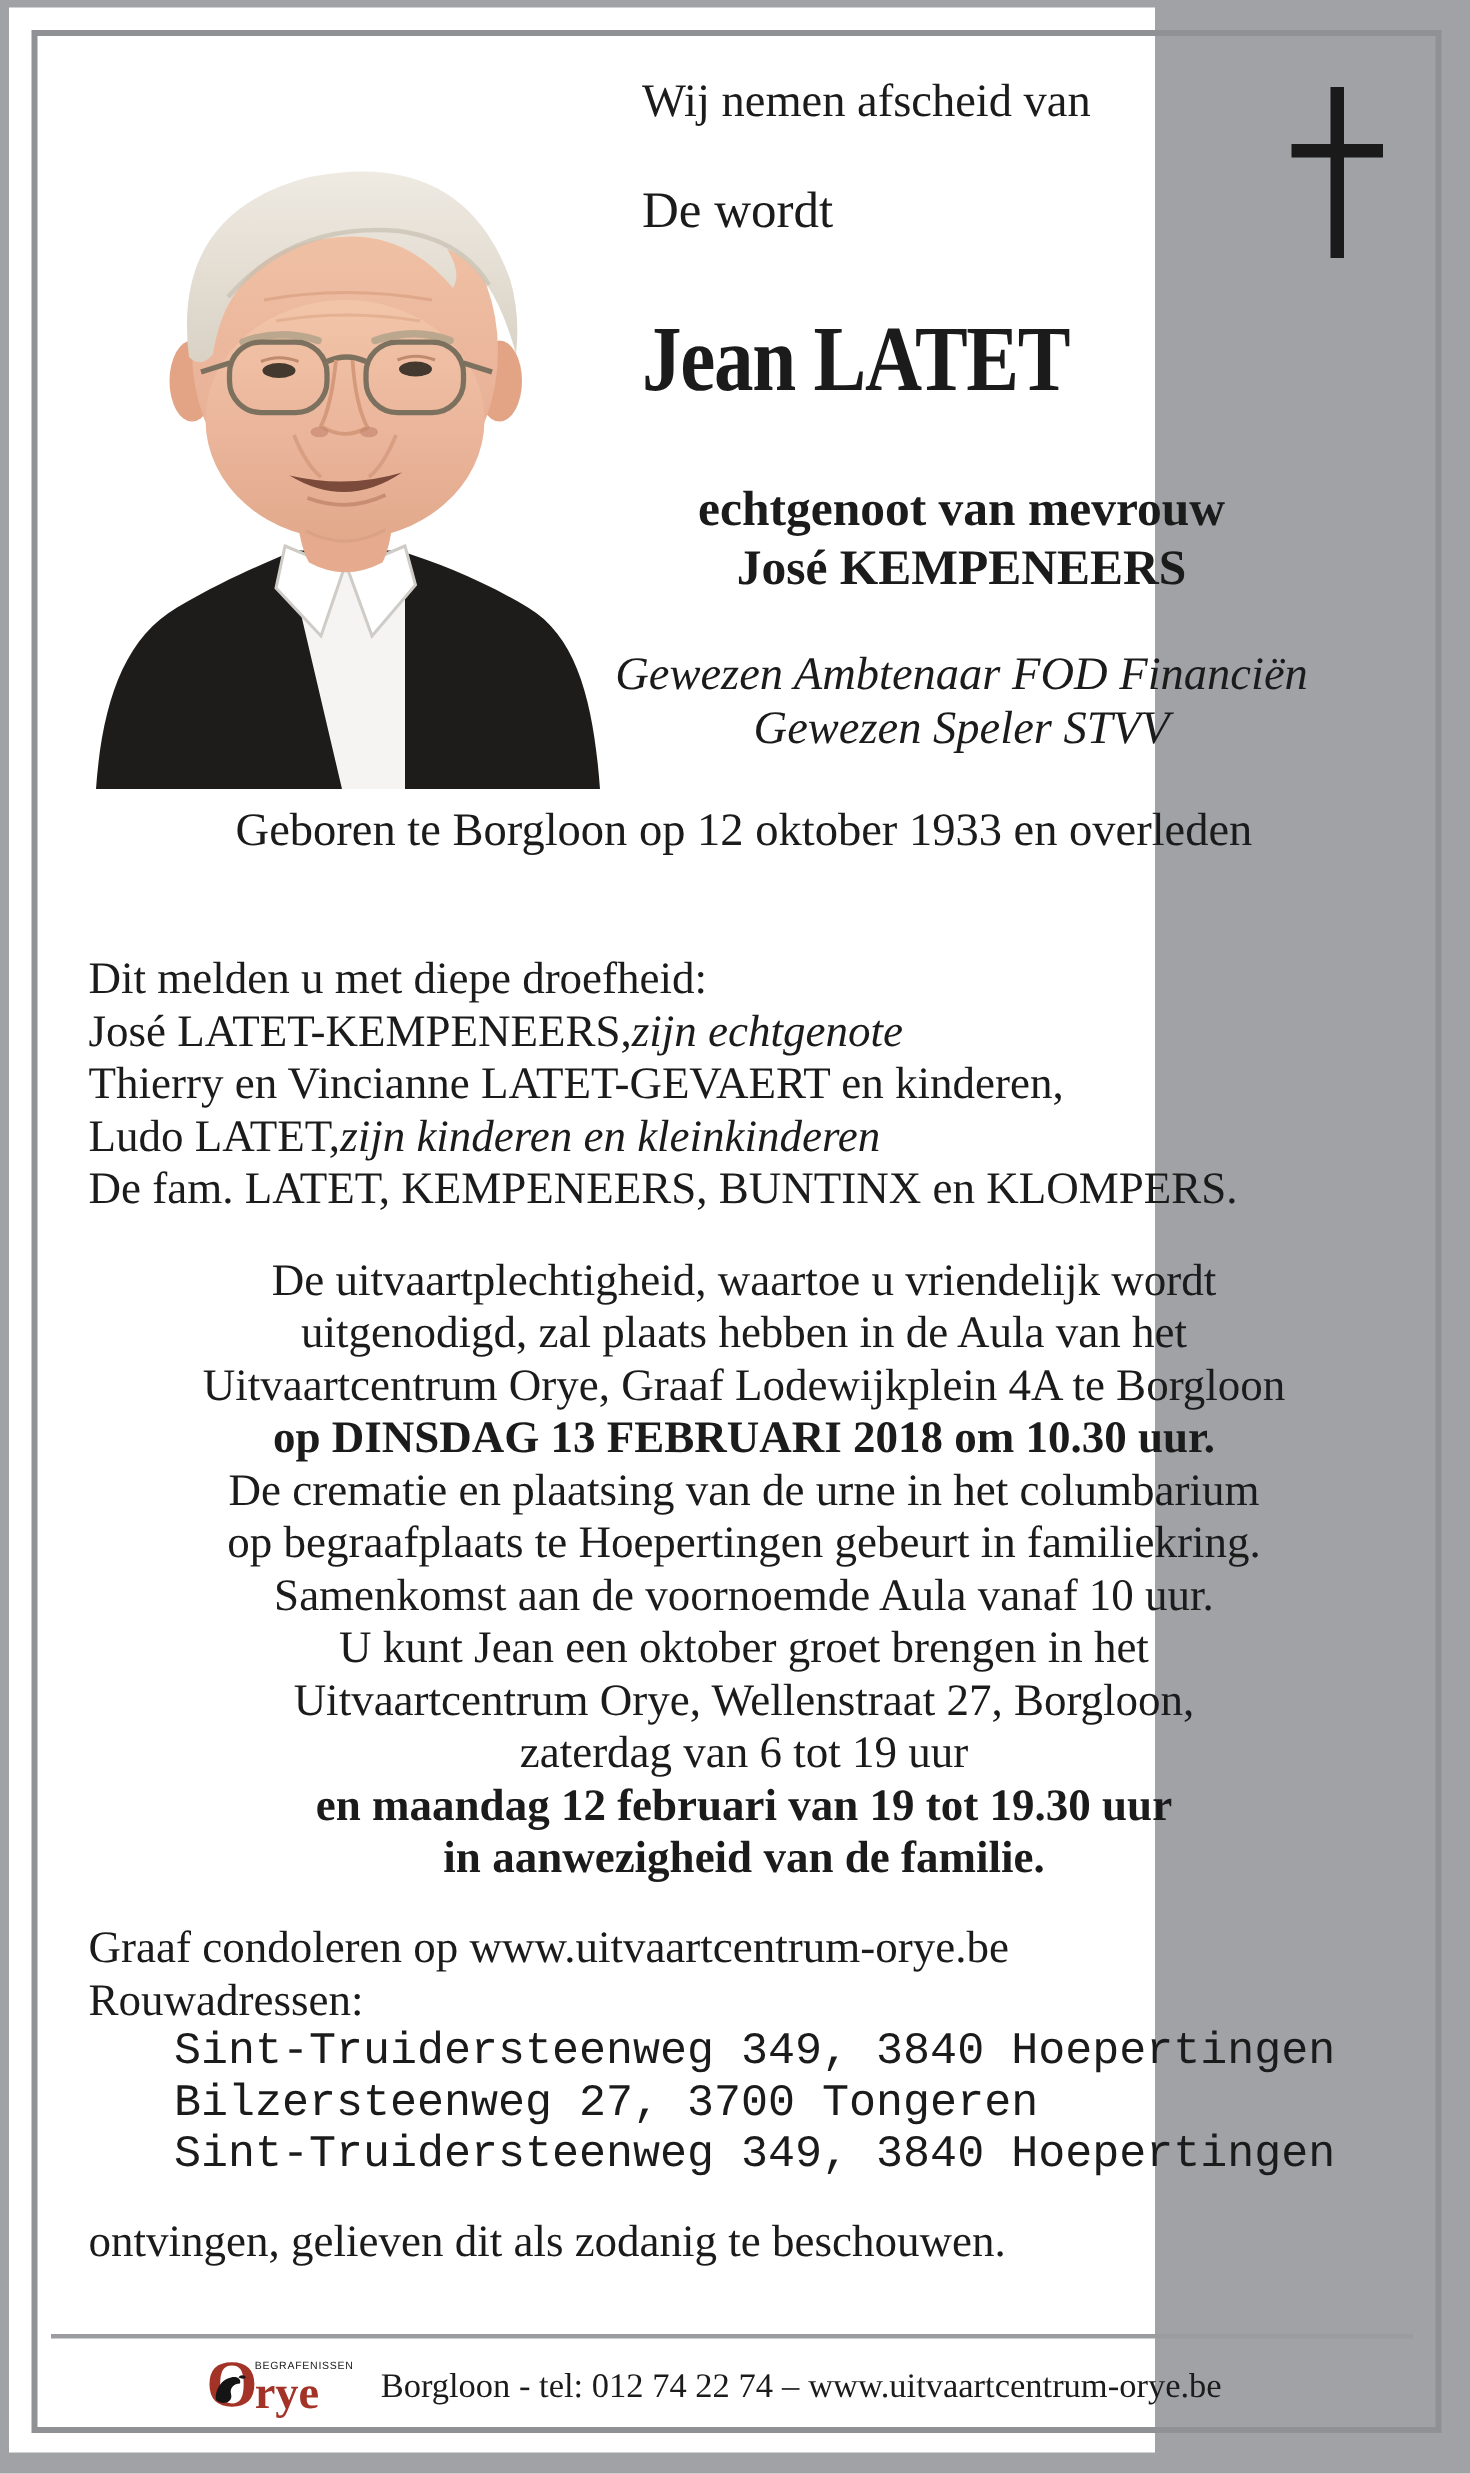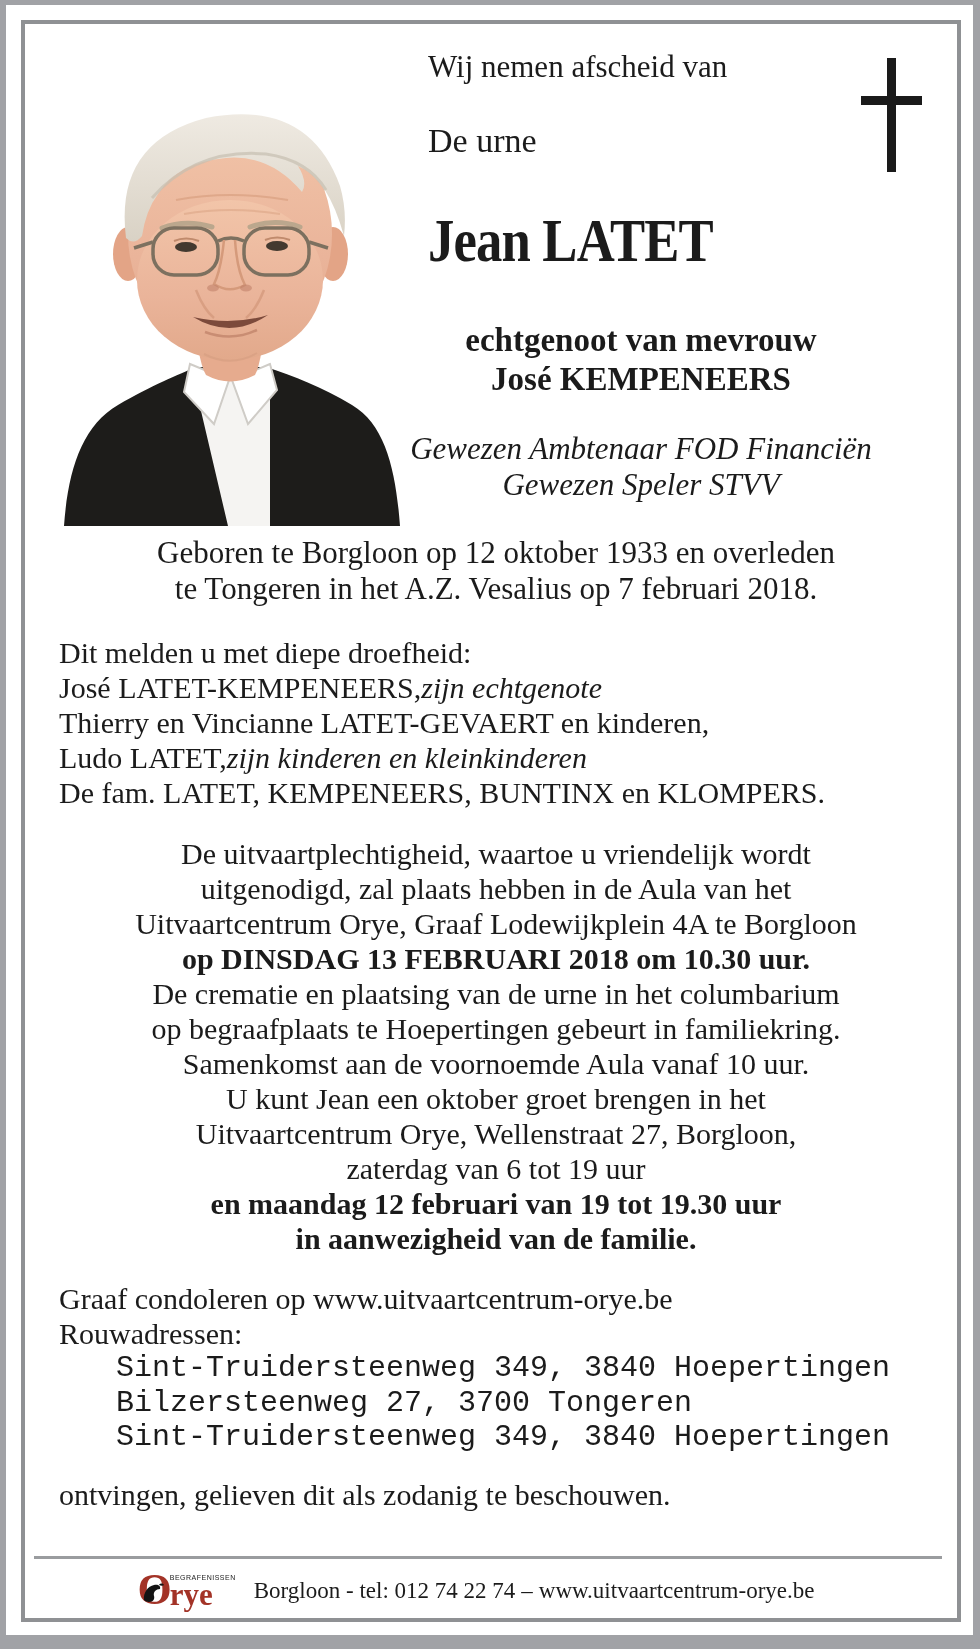--- a/index.html
+++ b/index.html
@@ -5,21 +5,21 @@
   html,body{margin:0;padding:0;}
   body{
     width:980px;height:1649px;
     background:#a1a2a6;
     font-family:"Liberation Serif", serif;
     color:#1b1b1b;
     position:relative;
     overflow:hidden;
   }
   .sheet{
-    position:absolute;left:6px;top:5px;width:967px;height:1630px;
+    position:absolute;left:6px;top:5px;width:764px;height:1630px;
     background:#ffffff;
   }
   .frame{
     position:absolute;left:15px;top:15px;width:940px;height:1602px;
     border:4px solid #8f9194;
     box-sizing:border-box;
   }
   .abs{position:absolute;}
   
   .photo{position:absolute;left:50px;top:73px;width:349px;height:448px;}
@@ -130,36 +130,35 @@
     <path d="M 137 239 Q 175 262 212 237 Q 176 248 137 239 Z" fill="#7c4a3b"></path>
     <path d="M 149 254 Q 176 264 201 252" fill="none" stroke="#c98d73" stroke-width="2.5"></path>
 
     <path d="M 148 276 Q 175 290 201 275" fill="none" stroke="#d8a083" stroke-width="2" opacity="0.8"></path>
   </svg>
 
   <div class="abs cross-v"></div>
   <div class="abs cross-h"></div>
 
   <div class="abs intro-line">Wij nemen afscheid van</div>
-  <div class="abs salutation">De urne</div>
+  <div class="abs salutation">De wordt</div>
   <div class="abs deceased-name">Jean LATET</div>
 
   <div class="abs spouse-block">
     <div>echtgenoot van mevrouw</div>
     <div>José KEMPENEERS</div>
   </div>
 
   <div class="abs roles-block">
     <div>Gewezen Ambtenaar FOD Financiën</div>
     <div>Gewezen Speler STVV</div>
   </div>
 
   <div class="abs birth-block">
     <div>Geboren te Borgloon op 12 oktober 1933 en overleden</div>
-    <div>te Tongeren in het A.Z. Vesalius op 7 februari 2018.</div>
   </div>
 
   <div class="abs announce-block">
     <div>Dit melden u met diepe droefheid:</div>
     <div class="announce-row">
       <span>José LATET-KEMPENEERS,</span>
       <span class="relation">zijn echtgenote</span>
     </div>
     <div class="announce-row">
       <span>Thierry en Vincianne LATET-GEVAERT en kinderen,</span>

